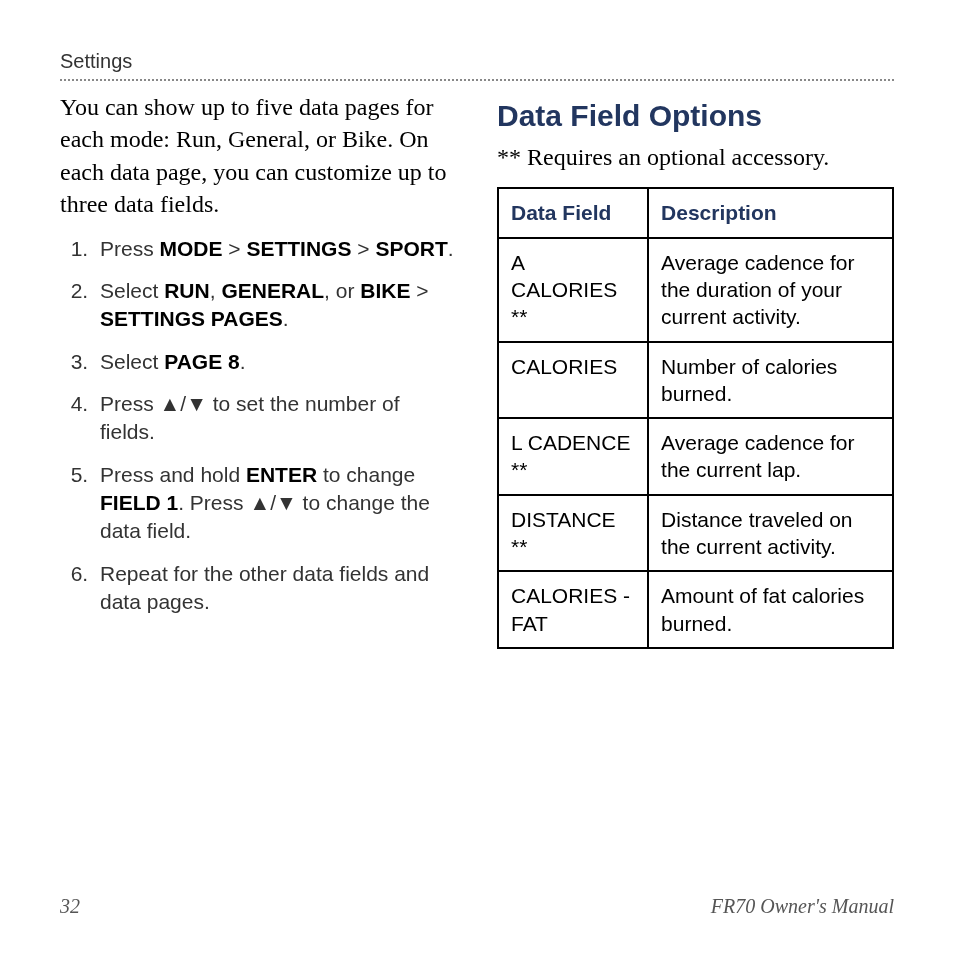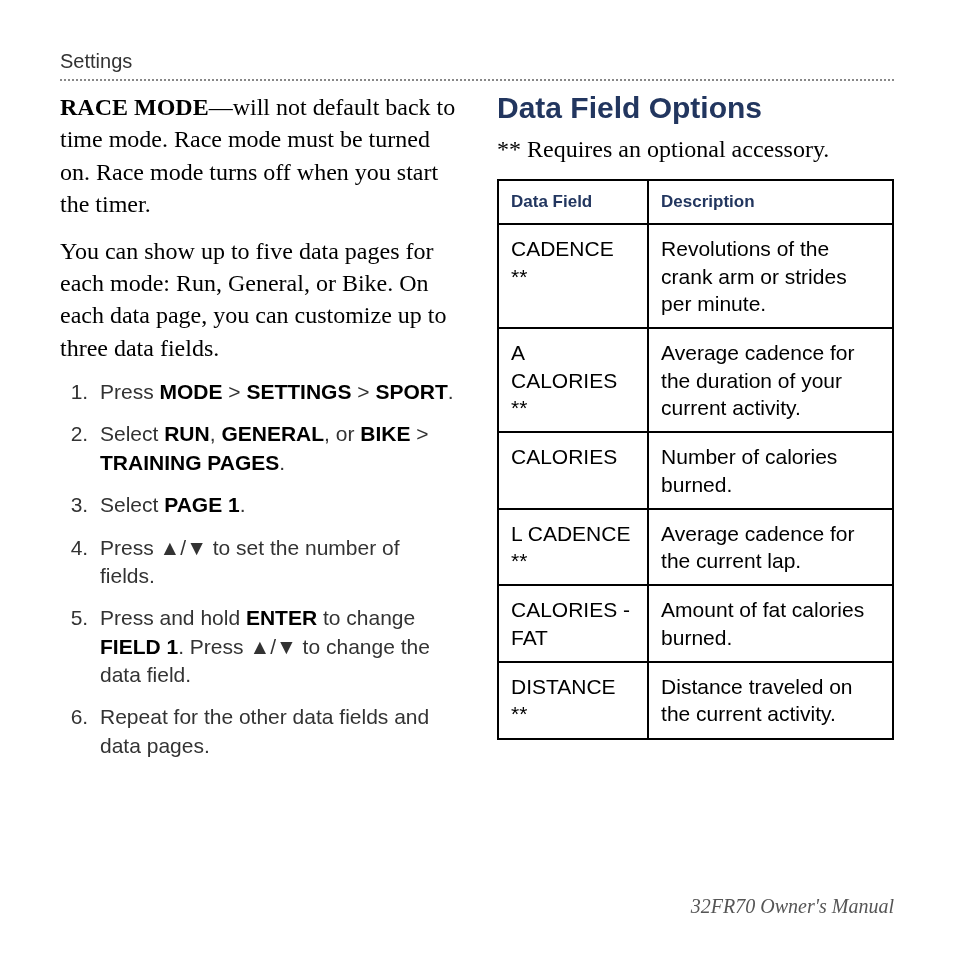--- a/index.html
+++ b/index.html
@@ -79,114 +79,107 @@
   table.dfopt th, table.dfopt td {
     border: 2px solid #000;
     padding: 10px 12px;
     text-align: left;
     vertical-align: top;
     line-height: 1.3;
   }
   table.dfopt th {
     font-weight: bold;
     color: #22365f;
-    font-size: 17px;
+    font-size: 21px;
   }
   table.dfopt td.field {
     width: 38%;
   }
   .footer {
     position: absolute;
     bottom: 36px;
     left: 60px;
     right: 60px;
     display: flex;
-    justify-content: flex-end;
+    justify-content: space-between;
     font-family: "Times New Roman", Times, serif;
     font-style: italic;
     color: #555;
     font-size: 20px;
   }
 </style>
 </head>
 <body>
 
 <div class="page">
 
   <div class="section-label">Settings</div>
 
   <div class="columns">
 
     <div class="col">
 
-      <p class="body-text">
-        <span class="race-mode-strong">RACE MODE</span><span>—will not default back to time mode. Race mode must be turned on. Race mode turns off when you start the timer.</span>
-      </p>
 
 
       <p class="body-text">You can show up to five data pages for each mode: Run, General, or Bike. On each data page, you can customize up to three data fields.</p>
 
       <ol class="steps">
         <li>
           <span>Press </span><span class="ui">MODE</span><span> &gt; </span><span class="ui">SETTINGS</span><span> &gt; </span><span class="ui">SPORT</span><span>.</span>
         </li>
         <li>
-          <span>Select </span><span class="ui">RUN</span><span>, </span><span class="ui">GENERAL</span><span>, or </span><span class="ui">BIKE</span><span> &gt; </span><span class="ui">TRAINING PAGES</span><span>.</span>
+          <span>Select </span><span class="ui">RUN</span><span>, </span><span class="ui">GENERAL</span><span>, or </span><span class="ui">BIKE</span><span> &gt; </span><span class="ui">SETTINGS PAGES</span><span>.</span>
         </li>
         <li>
-          <span>Select </span><span class="ui">PAGE 1</span><span>.</span>
+          <span>Select </span><span class="ui">PAGE 8</span><span>.</span>
         </li>
         <li>
           <span>Press </span><span class="arrows">▲/▼</span><span> to set the number of fields.</span>
         </li>
         <li>
           <span>Press and hold </span><span class="ui">ENTER</span><span> to change </span><span class="ui">FIELD 1</span><span>. Press </span><span class="arrows">▲/▼</span><span> to change the data field.</span>
         </li>
         <li>Repeat for the other data fields and data pages.</li>
       </ol>
 
     </div>
 
     <div class="col">
 
-      <h2 class="heading" style="margin-top:0">Data Field Options</h2>
+      <h2 class="heading" style="margin-top:8px">Data Field Options</h2>
 
       <p class="body-text" style="">** Requires an optional accessory.</p>
 
       <table class="dfopt">
         <thead>
           <tr>
             <th>Data Field</th>
             <th>Description</th>
           </tr>
         </thead>
         <tbody>
-          <tr>
-            <td class="field">CADENCE **</td>
-            <td>Revolutions of the crank arm or strides per minute.</td>
-          </tr>
           <tr>
             <td class="field">A CALORIES **</td>
             <td>Average cadence for the duration of your current activity.</td>
           </tr>
           <tr>
             <td class="field">CALORIES</td>
             <td>Number of calories burned.</td>
           </tr>
           <tr>
             <td class="field">L CADENCE **</td>
             <td>Average cadence for the current lap.</td>
           </tr>
           <tr>
+            <td class="field">DISTANCE **</td>
+            <td>Distance traveled on the current activity.</td>
+          </tr>
+          <tr>
             <td class="field">CALORIES - FAT</td>
             <td>Amount of fat calories burned.</td>
-          </tr>
-          <tr>
-            <td class="field">DISTANCE **</td>
-            <td>Distance traveled on the current activity.</td>
           </tr>
         </tbody>
       </table>
 
     </div>
   </div>
 
   <div class="footer">
     <span>32</span>
     <span>FR70 Owner's Manual</span>

